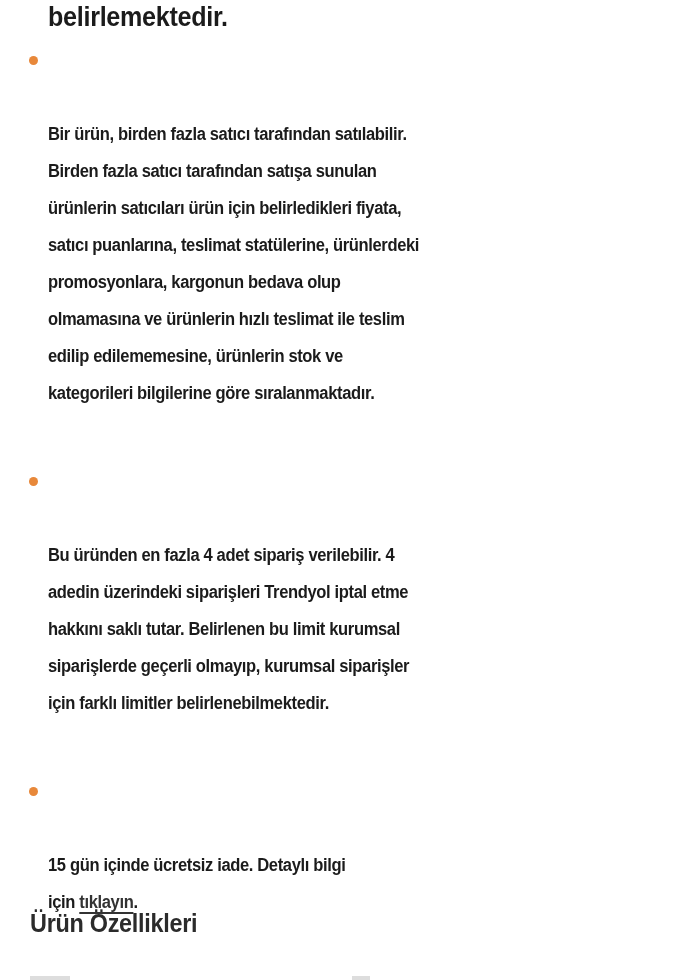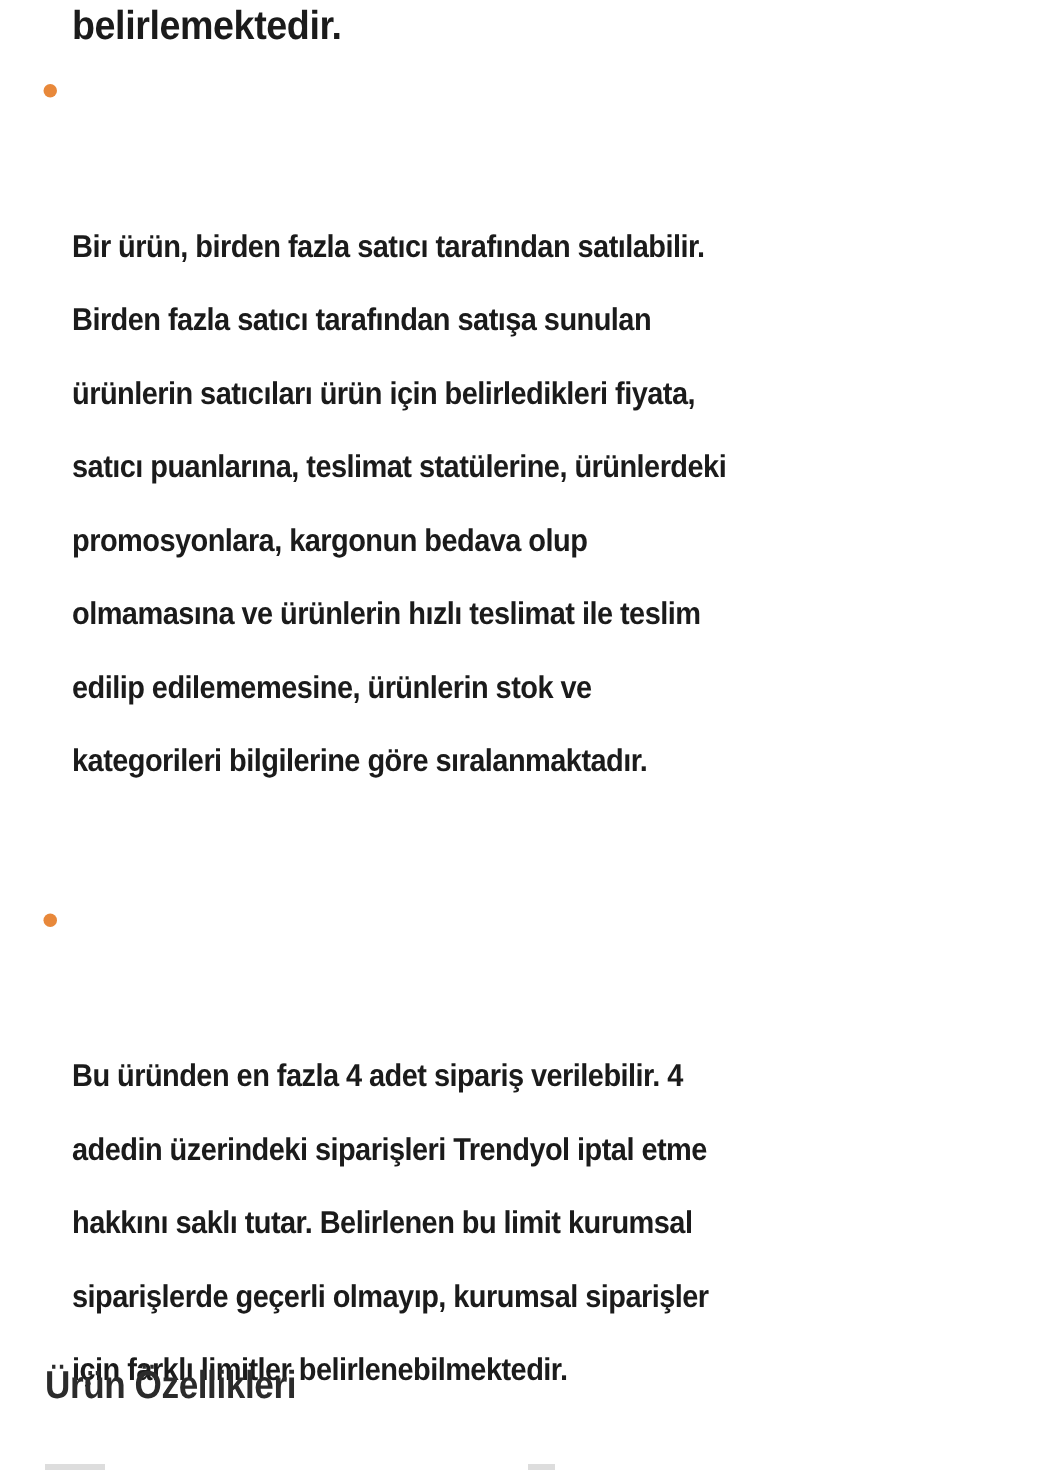--- a/index.html
+++ b/index.html
@@ -10,21 +10,21 @@
   }
   .content { position: absolute; left: 0; top: -26px; width: 700px; }
   .prev-line {
     position: absolute; left: 48px; top: 26px;
     font-size: 27px; font-weight: bold; line-height: 34px; letter-spacing: -0.3px;
     transform: scaleX(0.93); transform-origin: left;
   }
   ul.info { list-style: none; margin: 0; padding: 0; position: absolute; left: 0; top: 68px; width: 700px; }
   ul.info li {
     position: relative; padding-left: 48px; padding-right: 23px;
-    font-size: 21px; font-weight: bold; line-height: 49px; letter-spacing: -0.4px;
+    font-size: 18px; font-weight: bold; line-height: 37px; letter-spacing: -0.4px;
     margin-bottom: 14px;
     white-space: pre-line;
   }
   ul.info li .dot {
     position: absolute; left: 29px; top: 14px; width: 9px; height: 9px; border-radius: 50%;
     background: #e8883a;
   }
   ul.info li .txt { display: block; transform: scaleX(0.92); transform-origin: left; width: 690px; }
   a.link { color: #333333; text-decoration: underline; text-decoration-thickness: 2px; text-underline-offset: 4px; font-weight: bold; }
   .section-title {
@@ -55,20 +55,25 @@
     <li>
       <span class="dot" style="background: rgb(232, 136, 58);"></span>
       <span class="txt">Bu üründen en fazla 4 adet sipariş verilebilir. 4
 adedin üzerindeki siparişleri Trendyol iptal etme
 hakkını saklı tutar. Belirlenen bu limit kurumsal
 siparişlerde geçerli olmayıp, kurumsal siparişler
 için farklı limitler belirlenebilmektedir.</span>
     </li>
     <li>
       <span class="dot" style="background: rgb(232, 136, 58);"></span>
+      <span class="txt"><span>15 gün içinde ücretsiz iade. Detaylı bilgi
+için </span><a class="link">tıklayın</a><span>.</span></span>
+    </li>
+    <li>
+      <span class="dot" style="background: rgb(232, 136, 58);"></span>
       
     </li>
 
   </ul>
 </div>
 
 <div class="section-title">Ürün Özellikleri</div>
 <div class="peek" style="left:30px;width:40px;"></div>
 <div class="peek" style="left:352px;width:18px;"></div>
 

